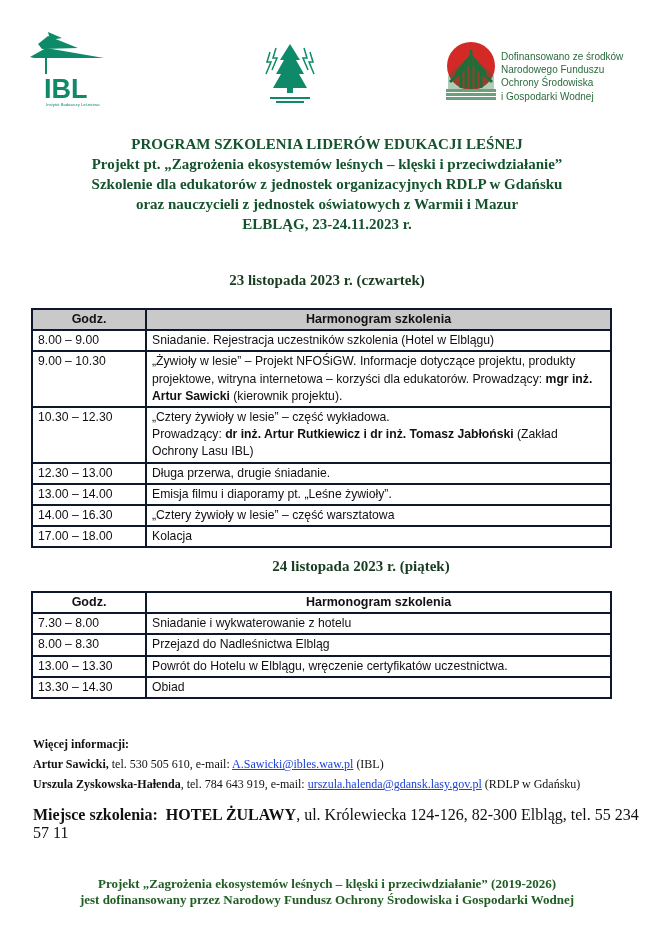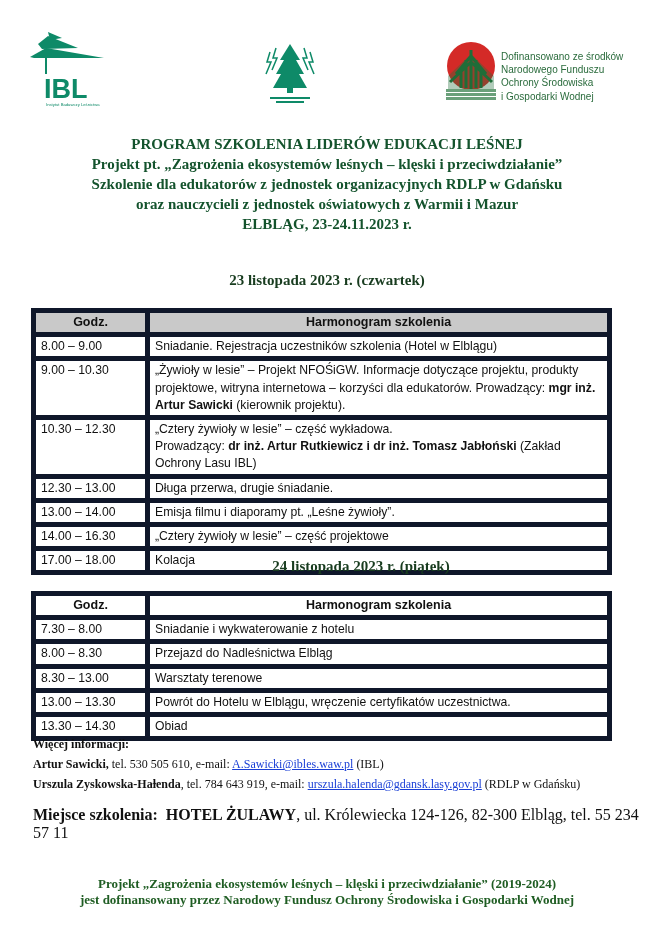--- a/index.html
+++ b/index.html
@@ -10,21 +10,21 @@
     .logo-ibl { position: absolute; left: 28px; top: 28px; width: 90px; height: 80px; }
     .logo-tree { position: absolute; left: 258px; top: 40px; width: 64px; height: 66px; }
     .logo-nf { position: absolute; left: 442px; top: 42px; width: 58px; height: 60px; }
     .nf-text { position: absolute; left: 501px; top: 50px; font-family: "Liberation Sans", sans-serif; font-size: 10px; line-height: 13.2px; color: #2a6b3c; }
 
     .title-block { position: absolute; top: 134px; left: 0; width: 654px; text-align: center; color: #14532d; font-weight: bold; font-size: 15px; line-height: 20px; }
 
     .day-heading { position: absolute; left: 0; width: 654px; text-align: center; color: #183c1f; font-weight: bold; font-size: 15px; }
 
     table.sched { position: absolute; left: 31px; width: 581px; border-collapse: collapse; font-family: "Liberation Sans", sans-serif; font-size: 12.2px; color: #111; }
-    table.sched th, table.sched td { border: 5px solid #0f172a; padding: 1px 5px; vertical-align: top; line-height: 17.2px; text-align: left; }
+    table.sched th, table.sched td { border: 2px solid #0f172a; padding: 1px 5px; vertical-align: top; line-height: 17.2px; text-align: left; }
     table.sched th { text-align: center; font-weight: bold; font-size: 12.5px; }
     table.sched th.c1, table.sched td.c1 { width: 114px; }
     table.sched.shaded thead th { background: #c9c9c9; }
 
     .info { position: absolute; left: 33px; top: 734px; font-size: 12px; line-height: 20px; color: #111; }
     .info a { color: #1a3fd6; text-decoration: underline; }
     .venue { position: absolute; left: 33px; top: 806px; font-size: 16px; color: #111; }
 
     .footer { position: absolute; top: 876px; left: 0; width: 654px; text-align: center; color: #1f5d23; font-weight: bold; font-size: 13px; line-height: 16px; }
   </style>
@@ -104,21 +104,21 @@
       <tr>
         <td class="c1">12.30 – 13.00</td>
         <td><span>Długa przerwa, drugie śniadanie.</span></td>
       </tr>
       <tr>
         <td class="c1">13.00 – 14.00</td>
         <td><span>Emisja filmu i diaporamy pt. „Leśne żywioły”.</span></td>
       </tr>
       <tr>
         <td class="c1">14.00 – 16.30</td>
-        <td><span>„Cztery żywioły w lesie” – część projektowe</span></td>
+        <td><span>„Cztery żywioły w lesie” – część warsztatowa</span></td>
       </tr>
       <tr>
         <td class="c1">17.00 – 18.00</td>
         <td><span>Kolacja</span></td>
       </tr>
     </tbody>
 </table>
 
 <div class="day-heading" style="top:558px;margin-left:34px;">24 listopada 2023 r. (piątek)</div>
 <table class="sched" style="top:591px;">
@@ -129,24 +129,20 @@
     </tr>
   </thead>
   <tbody id="day1-body">
       <tr>
         <td class="c1">7.30 – 8.00</td>
         <td><span>Sniadanie i wykwaterowanie z hotelu</span></td>
       </tr>
       <tr>
         <td class="c1">8.00 – 8.30</td>
         <td><span>Przejazd do Nadleśnictwa Elbląg</span></td>
-      </tr>
-      <tr>
-        <td class="c1">8.30 – 13.00</td>
-        <td><span>Warsztaty terenowe</span></td>
       </tr>
       <tr>
         <td class="c1">13.00 – 13.30</td>
         <td><span>Powrót do Hotelu w Elblągu, wręczenie certyfikatów uczestnictwa.</span></td>
       </tr>
       <tr>
         <td class="c1">13.30 – 14.30</td>
         <td><span>Obiad</span></td>
       </tr>
     </tbody>
@@ -160,15 +156,15 @@
   <div>
     <b>Urszula Zyskowska-Haɫenda</b><span>, tel. 784 643 919, e-mail: </span><a href="#">urszula.halenda@gdansk.lasy.gov.pl</a><span> (RDLP w Gdańsku)</span>
   </div>
 </div>
 
 <div class="venue">
   <b>Miejsce szkolenia:</b>&nbsp; <b>HOTEL ŻULAWY</b><span>, ul. Królewiecka 124-126, 82-300 Elbląg, tel. 55 234 57 11</span>
 </div>
 
 <div class="footer">
-  <div>Projekt „Zagrożenia ekosystemów leśnych – klęski i przeciwdziałanie” (2019-2024)</div>
+  <div>Projekt „Zagrożenia ekosystemów leśnych – klęski i przeciwdziałanie” (2019-2026)</div>
   <div>jest dofinansowany przez Narodowy Fundusz Ochrony Środowiska i Gospodarki Wodnej</div>
 </div>
 
 </body></html>

